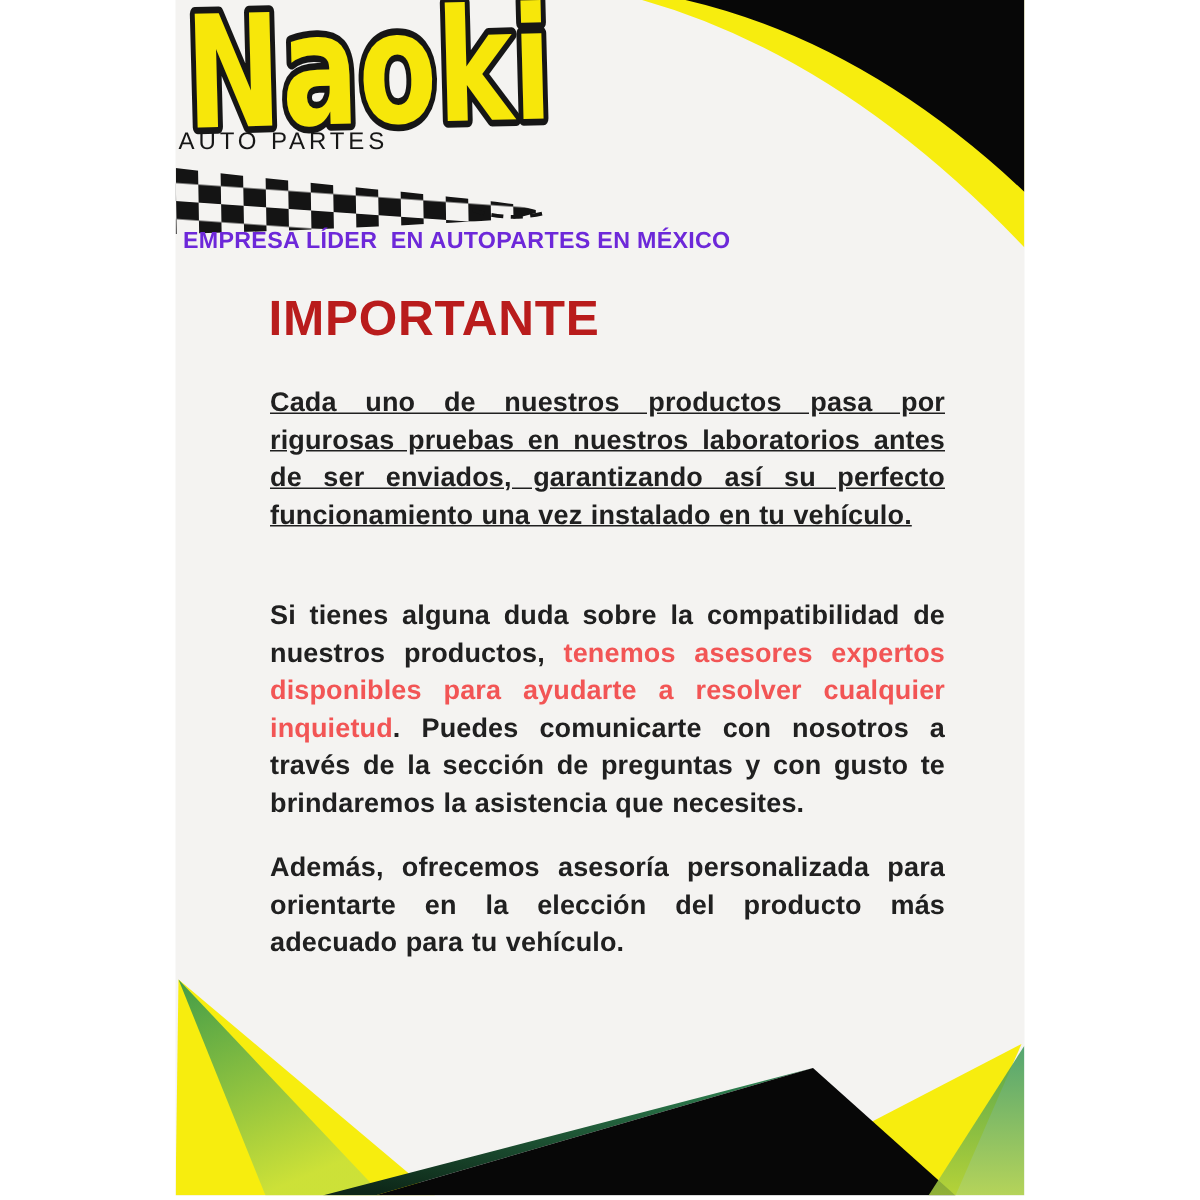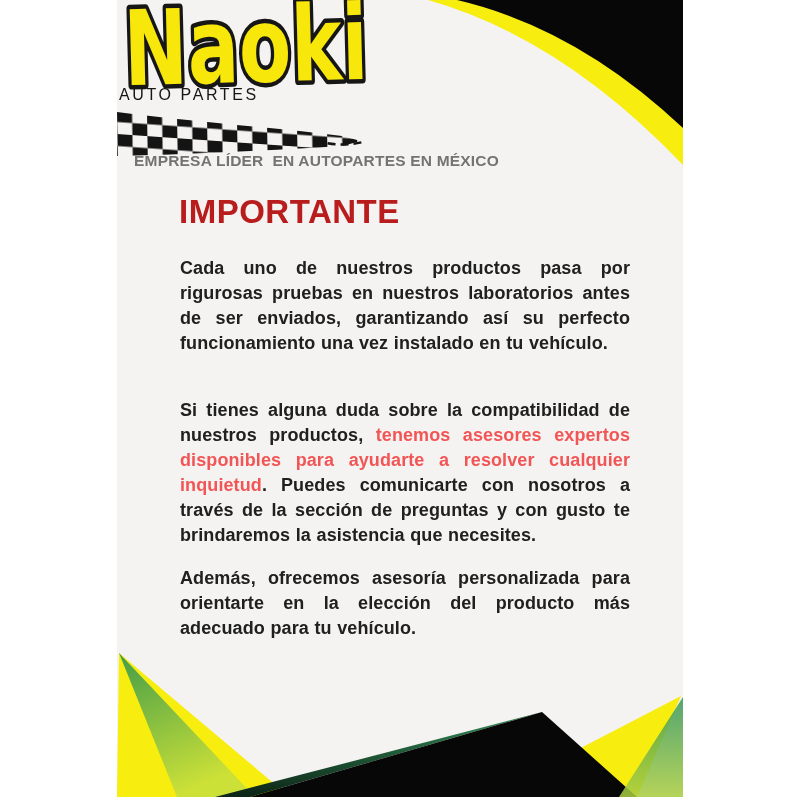--- a/index.html
+++ b/index.html
@@ -13,30 +13,30 @@
   .corner-svg { position:absolute; top:0; right:0; width:256px; height:170px; display:block; }
 
   
   .logo-svg { position:absolute; left:6px; top:1px; width:252px; height:94px; overflow:visible; }
   .logo-svg text { font-family:"DejaVu Sans", sans-serif; font-weight:bold;
                    paint-order:stroke; stroke:#161616; stroke-width:9px; stroke-linejoin:round;
                    fill:#f7e70a; }
   .subtitle { position:absolute; left:2px; top:86px; font-size:16px; font-weight:400;
               letter-spacing:2.6px; color:#161616; white-space:nowrap; }
   .flag-svg { position:absolute; left:0; top:110px; width:248px; height:48px; display:block; }
-  .tagline { position:absolute; left:17px; top:152px; font-size:15.5px; font-weight:700;
-             color:#737373; white-space:pre-wrap; letter-spacing:0.2px; }
+  .tagline { position:absolute; left:5px; top:152px; font-size:15.5px; font-weight:700;
+             color:#6d28d9; white-space:pre-wrap; letter-spacing:0.2px; }
 
   
   .heading { position:absolute; left:62px; top:193px; font-size:33px; font-weight:700;
              letter-spacing:0.5px; color:#b91c1c; }
   .para { position:absolute; left:63px; width:450px; font-size:18px; line-height:25px;
           font-weight:700; color:#202020; text-align:justify; letter-spacing:0.1px;
           word-spacing:0.5px; }
-  .para-1 { top:256px; }
+  .para-1 { top:256px;text-decoration:underline; }
   .para-2 { top:398px; }
   .para-3 { top:566px; }
   .hl { color:#f25555; }
 
   
   .bottom-svg { position:absolute; left:0; bottom:0; width:566px; height:145px; display:block; }
 </style>
 </head>
 <body>
 

